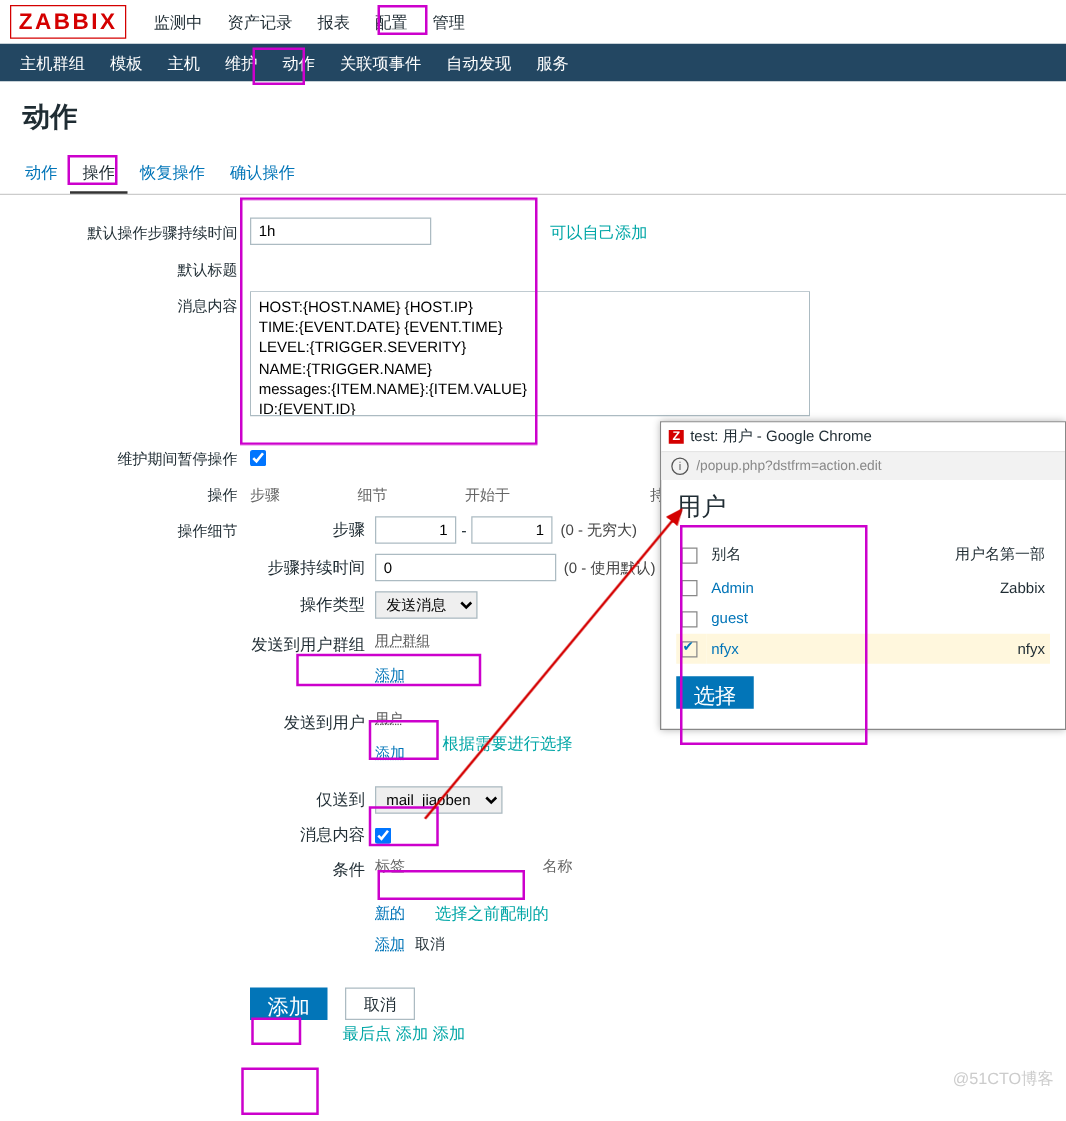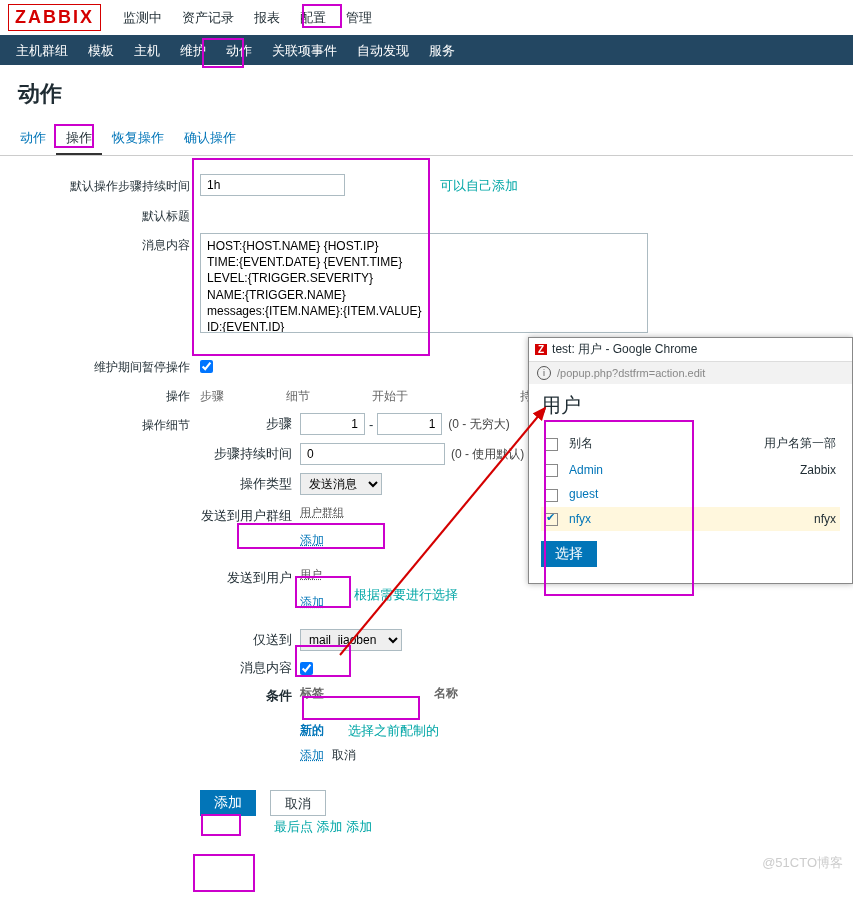--- a/index.html
+++ b/index.html
@@ -12,21 +12,21 @@
 .page-title { font-size: 22px; padding: 14px 18px; color: #1f2c33; }
 .tabs { display: flex; border-bottom: 1px solid #ccc; padding-left: 10px; }
 .tabs a { padding: 6px 10px; color: #0275b8; text-decoration: none; font-size: 13px; }
 .tabs a.active { color: #1f2c33; border-bottom: 2px solid #333; }
 .form-area { padding: 18px 10px; }
 .frow { display: flex; align-items: flex-start; margin-bottom: 8px; }
 .flabel { width: 190px; text-align: right; padding-right: 10px; padding-top: 4px; font-size: 12px; color: #1f2c33; }
 .finput { border: 1px solid #acbbc2; padding: 3px 6px; font-size: 12px; height: 22px; }
 .ftextarea { border: 1px solid #acbbc2; padding: 4px 6px; font-size: 12px; line-height: 1.35; width: 448px; height: 100px; resize: none; font-family: Arial; }
 .link { color: #0275b8; cursor: pointer; font-size: 12px; }
-.btn { background: #0275b8; color: #fff; border: none; padding: 4px 14px; font-size: 14px; cursor: pointer; height: 26px; }
+.btn { background: #0275b8; color: #fff; border: none; padding: 4px 14px; font-size: 17px; cursor: pointer; height: 26px; }
 .btn-white { background: #fff; color: #1f2c33; border: 1px solid #acbbc2; padding: 4px 14px; font-size: 13px; cursor: pointer; height: 26px; }
 .select { border: 1px solid #acbbc2; padding: 2px 4px; font-size: 12px; height: 22px; }
 .hl { border: 2px solid #cc00cc; padding: 0; position: absolute; pointer-events: none; }
 .ann { position: absolute; color: #00a6a6; font-size: 13px; pointer-events: none; }
 .popup { position: absolute; left: 528px; top: 337px; width: 325px; border: 1px solid #888; background: #fff; box-shadow: 0 0 6px rgba(0,0,0,0.3); }
 .popup-titlebar { background: #fff; border-bottom: 1px solid #ddd; padding: 3px 6px; display: flex; align-items: center; font-size: 12px; font-family: SimSun, sans-serif; }
 .popup-url { background: #f2f2f2; padding: 4px 8px; font-size: 11px; color: #555; display: flex; align-items: center; gap: 6px; }
 .popup-url .info-icon { display: inline-block; width: 14px; height: 14px; border-radius: 50%; border: 1px solid #555; text-align: center; line-height: 13px; font-size: 9px; }
 .popup-body { padding: 8px 12px 16px; }
 .popup-h { font-size: 20px; margin-bottom: 10px; }
@@ -145,21 +145,21 @@
       <div class="frow" style="align-items:center; margin-top:18px;">
         <div style="width:100px; text-align:right; padding-right:8px;">仅送到</div>
         <select class="select" style="width:102px;">
           <option>mail_jiaoben</option>
         </select>
       </div>
       <div class="frow" style="align-items:center;">
         <div style="width:100px; text-align:right; padding-right:8px;">消息内容</div>
         <input type="checkbox" checked="" style="">
       </div>
-      <div class="frow" style="align-items:flex-start;font-weight:bold;">
+      <div class="frow" style="align-items:flex-start;">
         <div style="width:100px; text-align:right; padding-right:8px; padding-top:2px;">条件</div>
         <div>
           <div style="display:flex; gap:110px; font-size:12px; color:#666;">
             <span>标签</span>
             <span>名称</span>
           </div>
           <div class="link" style="margin-top:20px; text-decoration: underline dotted;">新的</div>
         </div>
       </div>
       <div class="frow" style="margin-top:8px;">

